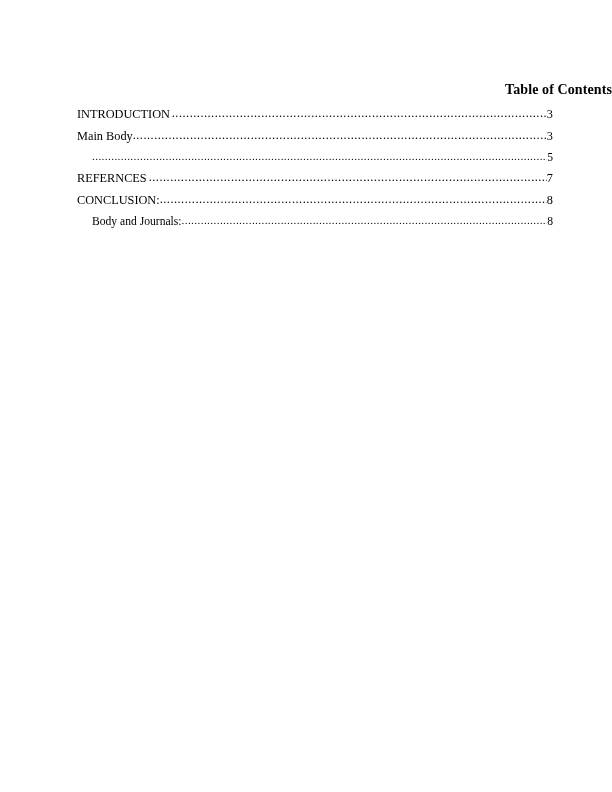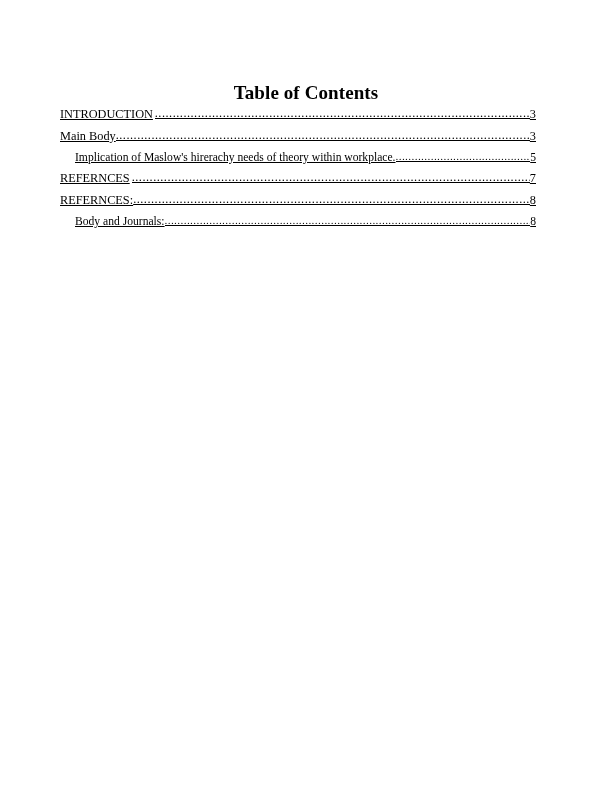--- a/index.html
+++ b/index.html
@@ -19,31 +19,30 @@
     width: 612px;
     height: 792px;
     box-sizing: border-box;
     padding: 0;
   }
   .toc-title {
     position: absolute;
     top: 82px;
     left: 0;
     width: 612px;
-    text-align: center;
-    font-size: 19px;
+    text-align: right;
+    font-size: 14px;
     font-weight: bold;
     letter-spacing: 0.1px;
   }
   .toc-list {
     position: absolute;
     top: 108px;
-    left: 60px;
+    left: 77px;
     width: 476px;
-    text-decoration: underline;
   }
   .toc-entry {
     display: flex;
     align-items: baseline;
     font-size: 12.3px;
     line-height: 1.0;
     margin-bottom: 9.5px;
     white-space: nowrap;
   }
   .toc-entry.level-2 {
@@ -93,34 +92,33 @@
       <span class="toc-page">3</span>
     </div>
 
     <div class="toc-entry level-1">
       <span class="toc-label">Main Body</span>
       <span class="toc-dots">................................................................................................................................................................................................................................</span>
       <span class="toc-page">3</span>
     </div>
 
     <div class="toc-entry level-2">
-      <span class="toc-label">Implication of Maslow's hirerachy  needs of theory within workplace.</span>
       <span class="toc-dots">................................................................................................................................................................................................................................</span>
       <span class="toc-page">5</span>
     </div>
 
     <div class="toc-entry level-1">
       <span class="toc-label">REFERNCES</span>
       <span class="gap-before-dots"></span>
       <span class="toc-dots">................................................................................................................................................................................................................................</span>
       <span class="toc-page">7</span>
     </div>
 
     <div class="toc-entry level-1">
-      <span class="toc-label">REFERNCES:</span>
+      <span class="toc-label">CONCLUSION:</span>
       <span class="toc-dots">................................................................................................................................................................................................................................</span>
       <span class="toc-page">8</span>
     </div>
 
     <div class="toc-entry level-2">
       <span class="toc-label">Body and Journals:</span>
       <span class="toc-dots">................................................................................................................................................................................................................................</span>
       <span class="toc-page">8</span>
     </div>
 

